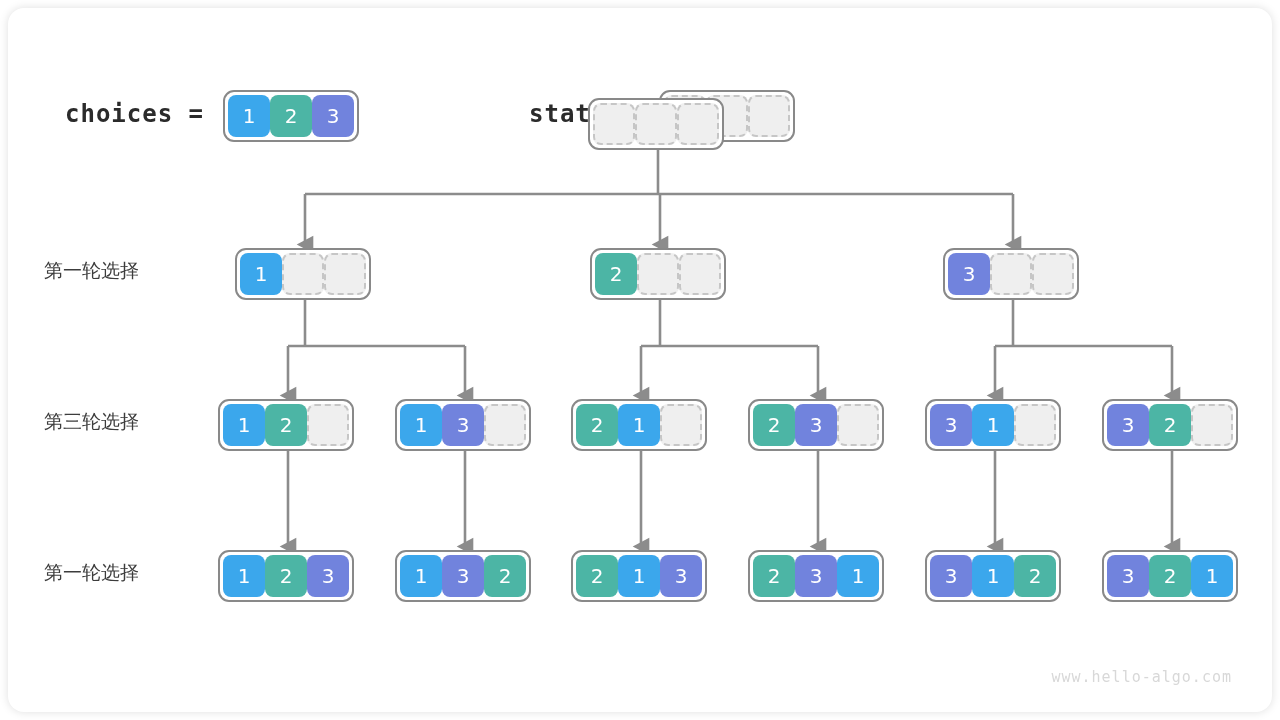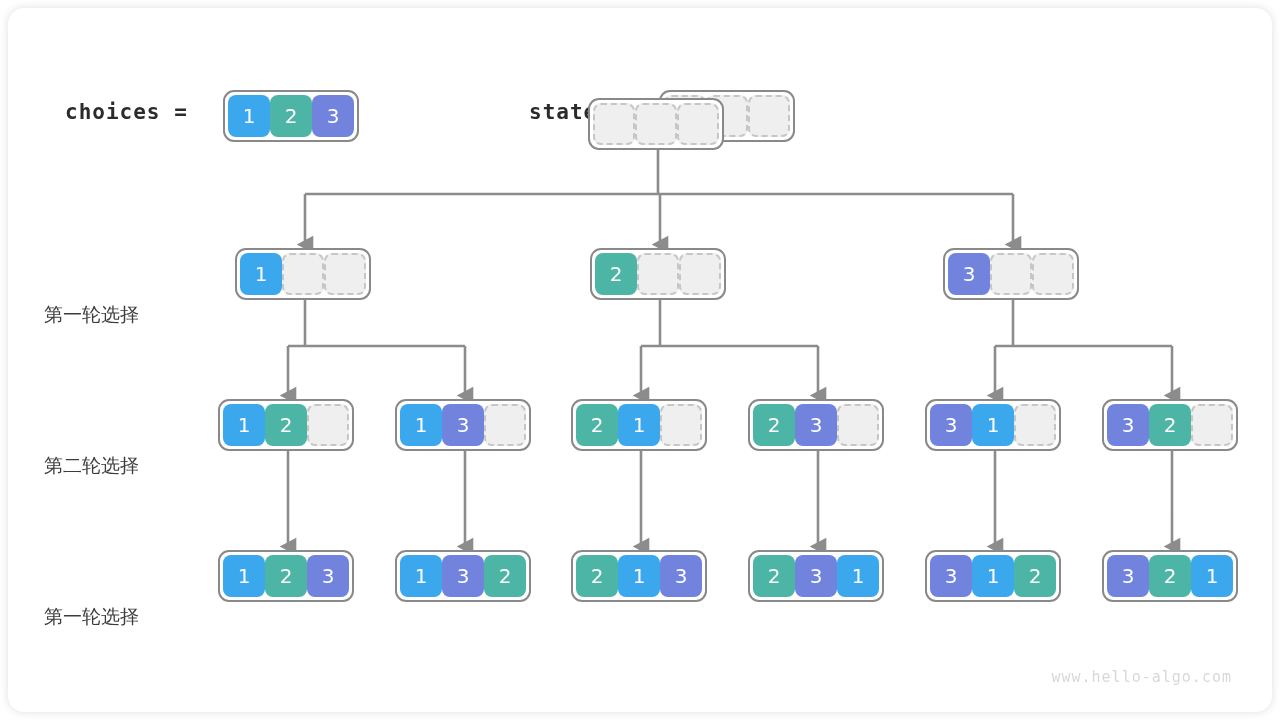--- a/index.html
+++ b/index.html
@@ -37,33 +37,32 @@
     width: 1280px;
     height: 720px;
     pointer-events: none;
   }
 
   
   .mono-label {
     position: absolute;
     font-family: "DejaVu Sans Mono", "Liberation Mono", monospace;
     font-weight: bold;
-    font-size: 21px;
+    font-size: 24px;
     color: #2b2b2b;
     white-space: nowrap;
     letter-spacing: 1px;
     text-align: center;
   }
   .row-label {
     position: absolute;
     font-family: Liberation Sans, sans-serif;
     font-size: 19px;
     color: #3c3c3c;
     white-space: nowrap;
-    margin-top: 44px;
   }
   .watermark {
     position: absolute;
     right: 40px;
     bottom: 26px;
     font-family: "DejaVu Sans Mono", "Liberation Mono", monospace;
     font-size: 15px;
     color: #d8d8d8;
     letter-spacing: 1px;
     white-space: nowrap;
@@ -142,21 +141,21 @@
           <path d="M 987 443 L 987 539" marker-end="url(#arrowhead)"></path>
           <path d="M 1164 443 L 1164 539" marker-end="url(#arrowhead)"></path>
         </g>
     </svg>
 
     <div class="layer">
       <div class="mono-label" style="left:57px; top:92px;">choices  =</div>
       <div class="mono-label" style="left:521px; top:92px;">state  =</div>
 
       <div class="row-label" style="left:36px; top:250px;">第一轮选择</div>
-      <div class="row-label" style="left:36px; top:401px;">第二轮选择</div>
+      <div class="row-label" style="left:36px; top:401px;">第三轮选择</div>
       <div class="row-label" style="left:36px; top:552px;">第一轮选择</div>
 
       <div class="watermark">www.hello-algo.com</div>
 
       <div id="arrays-host">
           <div class="array" style="left: 215px; top: 82px;">
             <div class="cell c1">1</div>
             <div class="cell c2">2</div>
             <div class="cell c3">3</div>
           </div>

